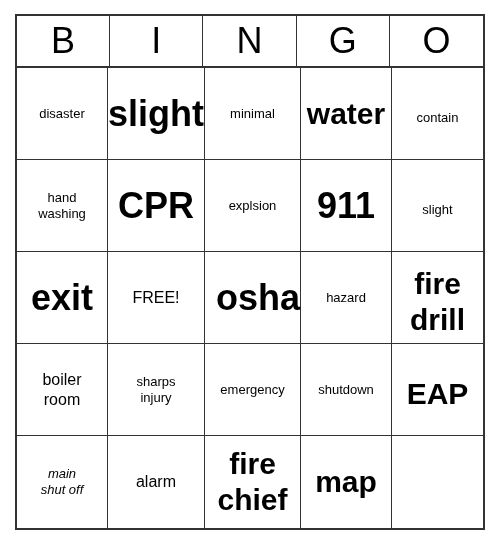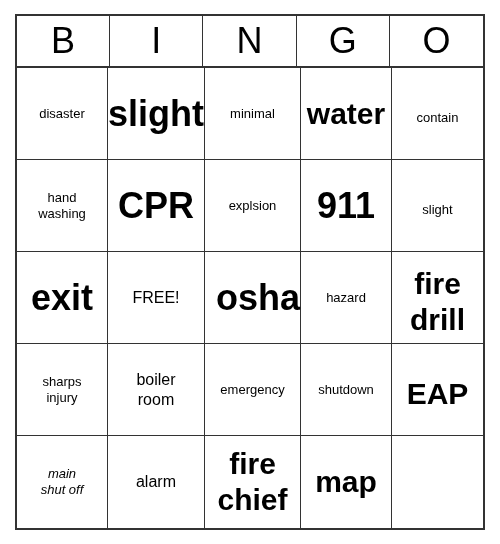--- a/index.html
+++ b/index.html
@@ -140,26 +140,26 @@
         <span class="cell-text size-xlarge" style="white-space: pre-line; margin-left: 11px;">osha</span>
       </div>
       <div class="bingo-cell">
         <span class="cell-text size-small" style="white-space: pre-line;">hazard</span>
       </div>
       <div class="bingo-cell">
         <span class="cell-text size-large" style="white-space: pre-line;">fire
 drill</span>
       </div>
       <div class="bingo-cell">
+        <span class="cell-text size-medium" style="white-space: pre-line;">boiler
+room</span>
+      </div>
+      <div class="bingo-cell">
         <span class="cell-text size-small" style="white-space: pre-line;">sharps
 injury</span>
-      </div>
-      <div class="bingo-cell">
-        <span class="cell-text size-medium" style="white-space: pre-line;">boiler
-room</span>
       </div>
       <div class="bingo-cell">
         <span class="cell-text size-small" style="white-space: pre-line;">emergency</span>
       </div>
       <div class="bingo-cell">
         <span class="cell-text size-small" style="white-space: pre-line;">shutdown</span>
       </div>
       <div class="bingo-cell">
         <span class="cell-text size-large" style="white-space: pre-line;">EAP</span>
       </div>

